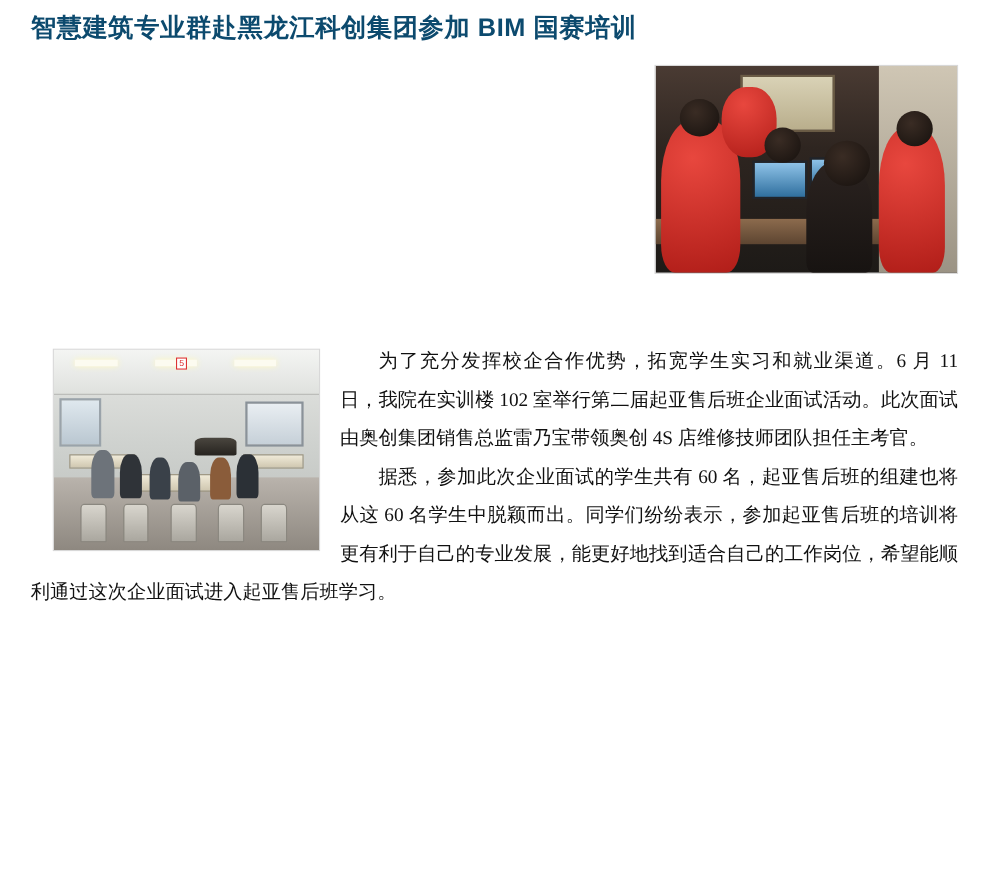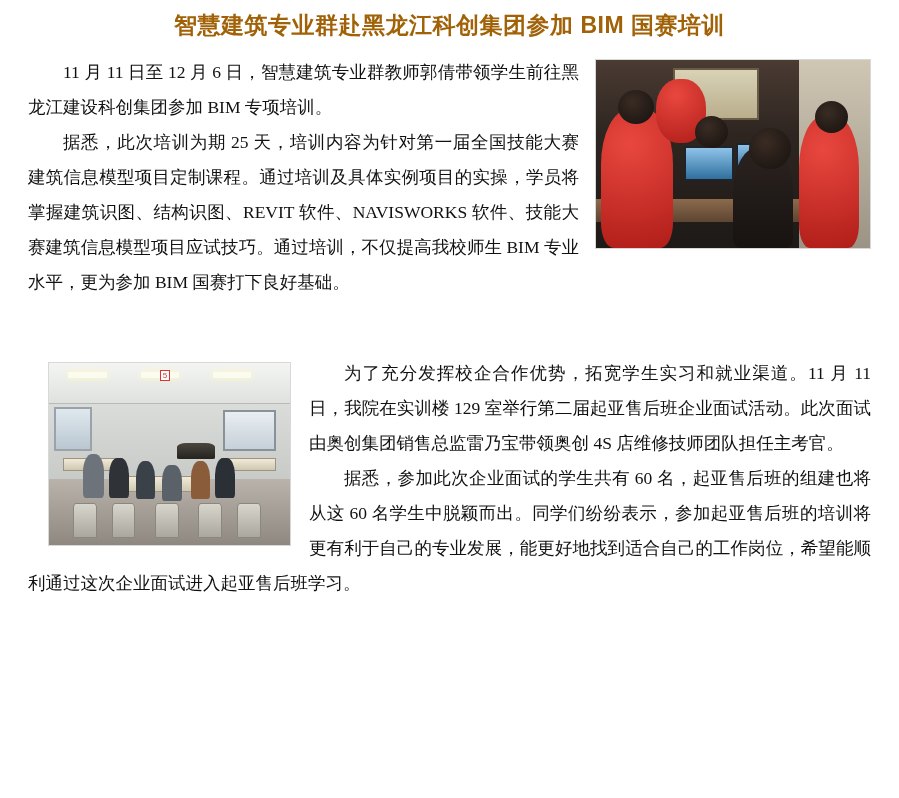--- a/index.html
+++ b/index.html
@@ -17,26 +17,25 @@
   .page {
     position: relative;
     width: 899px;
     height: 798px;
     box-sizing: border-box;
   }
   .article {
     padding: 0 28px;
   }
   .article-title {
-    text-align: center;
     font-family: "Liberation Sans", "DejaVu Sans", sans-serif;
     font-weight: bold;
     font-size: 23px;
     letter-spacing: 0.5px;
-    color: #a16207;
+    color: #0c4a6e;
     margin: 0;
     padding-top: 10px;
     padding-bottom: 14px;
   }
   .article-body {
     font-size: 17.5px;
     line-height: 35px;
     text-align: justify;
     text-justify: inter-ideograph;
     color: #111;
@@ -201,24 +200,20 @@
       <div class="p1-red3"></div>
       <div class="p1-lap1"></div>
       <div class="p1-lap2"></div>
       <div class="p1-girl"></div>
       <div class="p1-head p1-h1"></div>
       <div class="p1-head p1-h2"></div>
       <div class="p1-head p1-h3"></div>
       <div class="p1-head p1-h4"></div>
     </div>
 
-    <div class="article-body">
-      <p>11 月 11 日至 12 月 6 日，智慧建筑专业群教师郭倩带领学生前往黑龙江建设科创集团参加 BIM 专项培训。</p>
-      <p>据悉，此次培训为期 25 天，培训内容为针对第一届全国技能大赛建筑信息模型项目定制课程。通过培训及具体实例项目的实操，学员将掌握建筑识图、结构识图、REVIT 软件、NAVISWORKS 软件、技能大赛建筑信息模型项目应试技巧。通过培训，不仅提高我校师生 BIM 专业水平，更为参加 BIM 国赛打下良好基础。</p>
-    </div>
     <div class="clear"></div>
   </div>
 
   <div class="spacer-block"></div>
 
   <div class="article">
 
 
     <div class="photo photo-2">
       <div class="p2-bg"></div>
@@ -241,19 +236,19 @@
       <div class="p2-person p2-pf"></div>
       <div class="p2-chair p2-c1"></div>
       <div class="p2-chair p2-c2"></div>
       <div class="p2-chair p2-c3"></div>
       <div class="p2-chair p2-c4"></div>
       <div class="p2-chair p2-c5"></div>
       <div class="p2-num">5</div>
     </div>
 
     <div class="article-body">
-      <p>为了充分发挥校企合作优势，拓宽学生实习和就业渠道。11 月 11 日，我院在实训楼 129 室举行第二届起亚售后班企业面试活动。此次面试由奥创集团销售总监雷乃宝带领奥创 4S 店维修技师团队担任主考官。</p>
+      <p>为了充分发挥校企合作优势，拓宽学生实习和就业渠道。6 月 11 日，我院在实训楼 102 室举行第二届起亚售后班企业面试活动。此次面试由奥创集团销售总监雷乃宝带领奥创 4S 店维修技师团队担任主考官。</p>
       <p>据悉，参加此次企业面试的学生共有 60 名，起亚售后班的组建也将从这 60 名学生中脱颖而出。同学们纷纷表示，参加起亚售后班的培训将更有利于自己的专业发展，能更好地找到适合自己的工作岗位，希望能顺利通过这次企业面试进入起亚售后班学习。</p>
     </div>
     <div class="clear"></div>
   </div>
 
 </div>
 
 </body></html>

